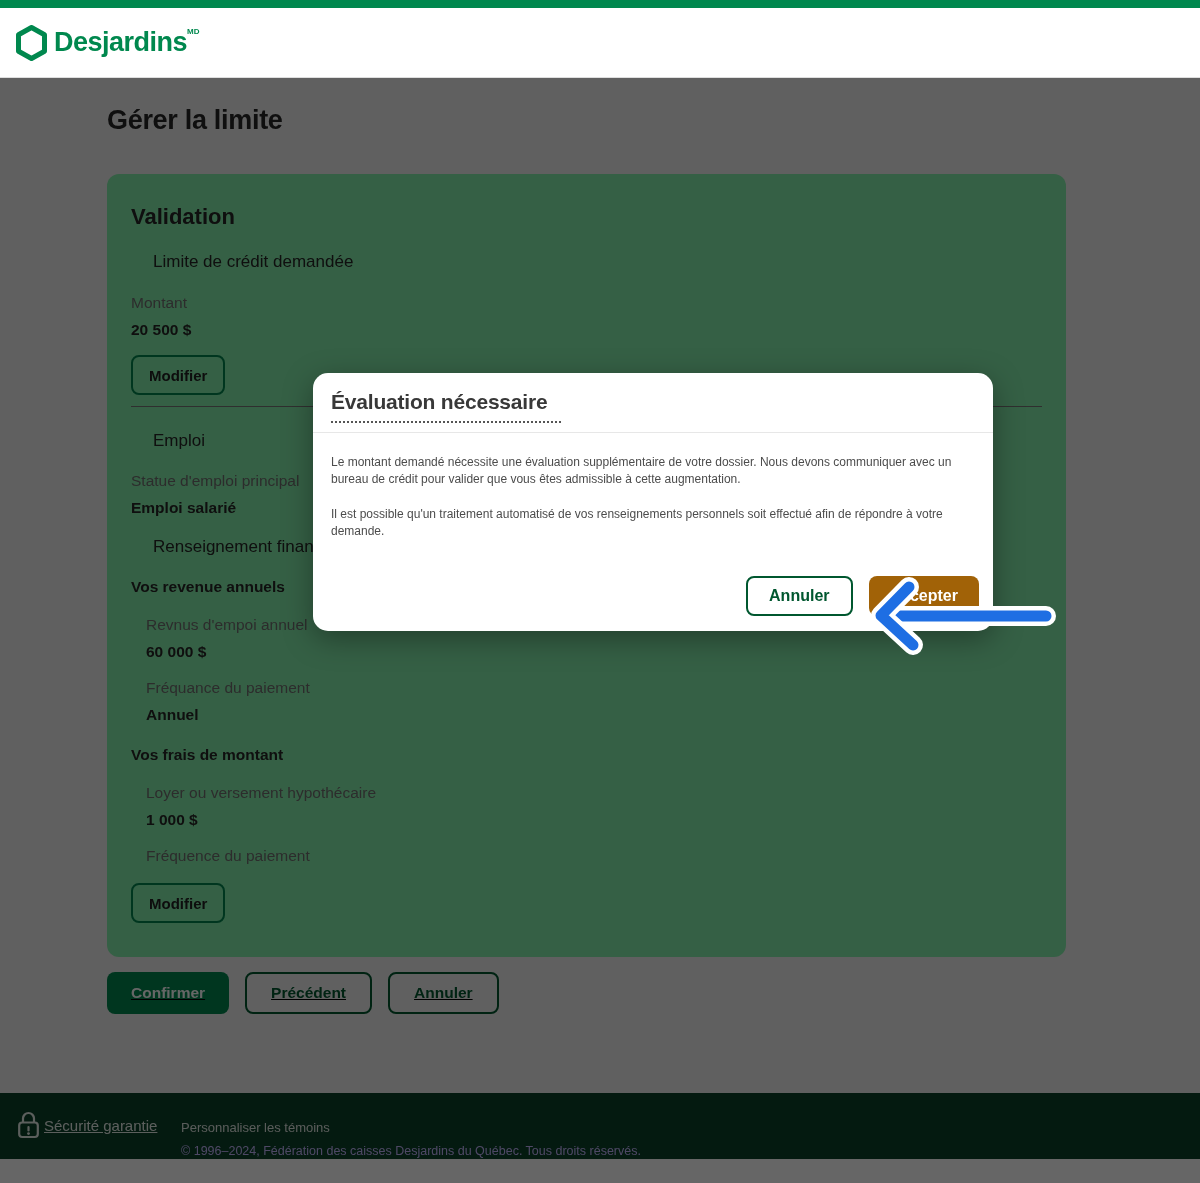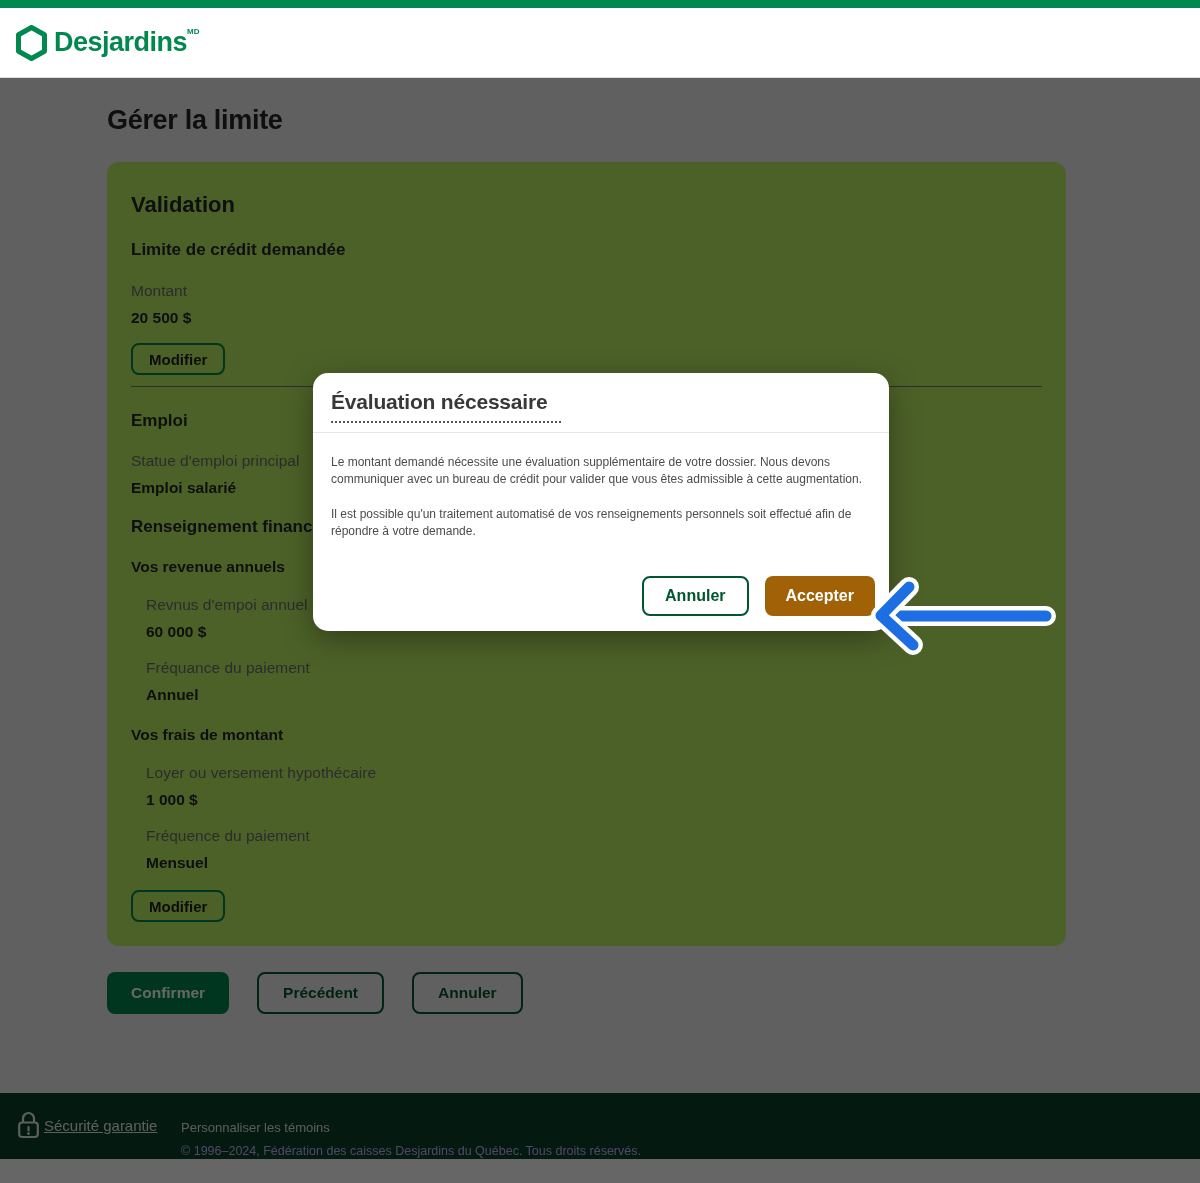--- a/index.html
+++ b/index.html
@@ -27,41 +27,41 @@
   
   .main {
     position:absolute; top:78px; left:0; width:1200px; height:1015px;
     background:#f1f1f1;
   }
   .page-title {
     position:absolute; left:107px; top:27px;
     font-size:27px; font-weight:bold; color:#262626; letter-spacing:-0.3px;
   }
   .card {
-    position:absolute; left:107px; top:84px; width:959px; min-height:783px;
-    background:#bef264; border-radius:12px;
+    position:absolute; left:107px; top:96px; width:959px; min-height:783px;
+    background:#86efac; border-radius:12px;
     padding:30px 24px 24px 24px;
   }
   .card h2 { font-size:22px; font-weight:bold; color:#262626; }
-  .sec-head { font-size:17px; font-weight:bold; color:#262626; }
+  .sec-head { font-size:17px; font-weight:normal; color:#262626;margin-left:22px; }
   .sub-head { font-size:15.5px; font-weight:bold; color:#262626; }
   .field-label { font-size:15.5px; color:#6f6f6f; }
   .field-value { font-size:15.5px; font-weight:bold; color:#262626; }
   .indent { margin-left:15px; }
 
   .btn-outline-sm {
-    display:inline-block; margin-top:16px; height:32px; padding:0 16px;
+    display:inline-block; margin-top:16px; height:40px; padding:0 16px;
     background:transparent; border:2px solid #00884E; border-radius:8px;
     font-family:inherit; font-size:15px; font-weight:bold; color:#222222; cursor:pointer;
   }
   .card-divider { border:none; border-top:1px solid #757575; margin-top:11px; }
 
   .actions-row {
     position:absolute; left:107px; top:894px;
-    display:flex; gap:28px;
+    display:flex; gap:16px;text-decoration:underline;
   }
   .btn-primary {
     height:42px; padding:0 24px; background:#00884E; border:none; border-radius:8px;
     font-family:inherit; font-size:15.5px; font-weight:bold; color:#ffffff; cursor:pointer;
   }
   .btn-secondary {
     height:42px; padding:0 24px; background:transparent;
     border:2px solid #00572F; border-radius:8px;
     font-family:inherit; font-size:15.5px; font-weight:bold; color:#00572F; cursor:pointer;
   }
@@ -86,21 +86,21 @@
   }
 
   
   .overlay {
     position:absolute; top:78px; left:0; width:1200px; height:1105px;
     background:rgba(0,0,0,0.6); z-index:10;
   }
 
   
   .modal {
-    position:absolute; left:313px; top:373px; width:576px; z-index:20;
+    position:absolute; left:313px; top:373px; width:680px; z-index:20;
     background:#ffffff; border-radius:15px;
     box-shadow:0 8px 30px rgba(0,0,0,0.35);
   }
   .modal-header { padding:17px 18px 9px 18px; }
   .modal-title {
     display:inline-block; font-size:21px; font-weight:bold; color:#383838;
     padding:0 14px 7px 0; border-bottom:2px dotted #555555; letter-spacing:-0.2px;
   }
   .modal-sep { border:none; border-top:1px solid #e7e7e7; }
   .modal-body { padding:21px 20px 6px 18px; }
@@ -164,21 +164,20 @@
       <div class="field-value" style="margin-top:9px">60 000 $</div>
       <div class="field-label" style="margin-top:18px">Fréquance du paiement</div>
       <div class="field-value" style="margin-top:9px">Annuel</div>
     </div>
 
     <div class="sub-head" style="margin-top:22px">Vos frais de montant</div>
     <div class="indent">
       <div class="field-label" style="margin-top:20px">Loyer ou versement hypothécaire</div>
       <div class="field-value" style="margin-top:9px">1 000 $</div>
       <div class="field-label" style="margin-top:18px">Fréquence du paiement</div>
-      <div class="field-value" style="margin-top:9px">Mensuel</div>
     </div>
 
     <button class="btn-outline-sm" style="margin-top:18px">Modifier</button>
   </div>
 
   <div class="actions-row">
     <button class="btn-primary">Confirmer</button>
     <button class="btn-secondary">Précédent</button>
     <button class="btn-secondary">Annuler</button>
   </div>

